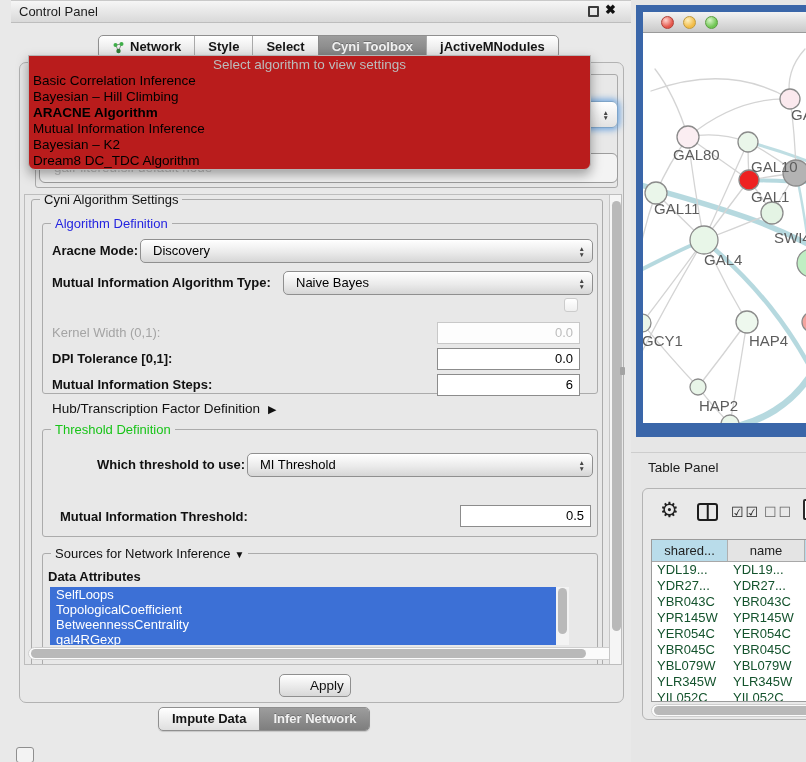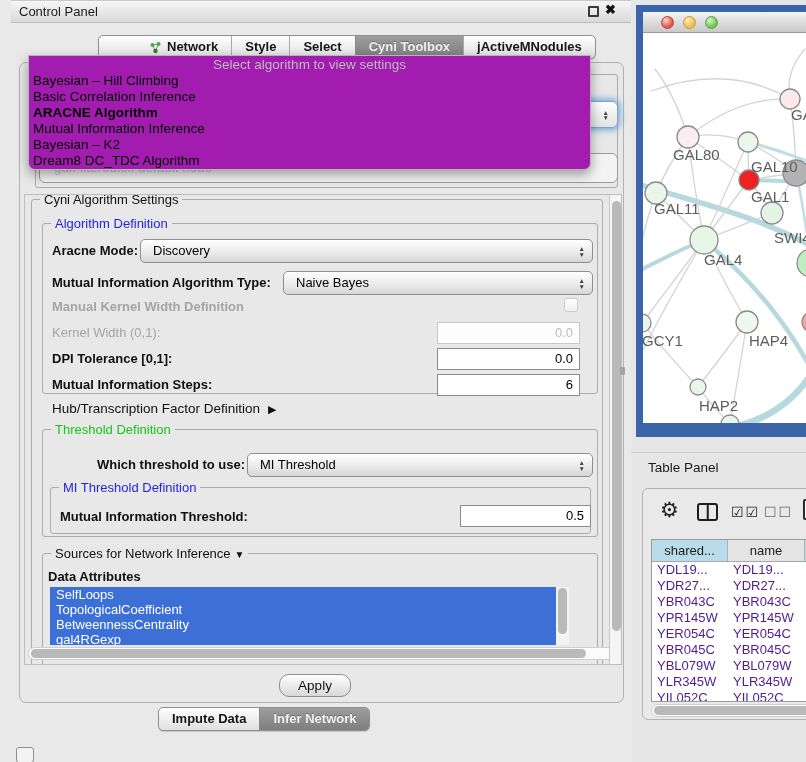--- a/index.html
+++ b/index.html
@@ -33,21 +33,21 @@
     border-radius:3px; z-index:1; }
   .combo-frag { left:540px; top:101px; width:67px; height:27px; border-radius:6px;
     border:1px solid #7ea4c8; background:linear-gradient(#fff,#e2e2e2);
     box-shadow:0 0 6px 2px rgba(86,151,221,.8); z-index:1; }
   .combo-frag .arrows { right:8px; }
   .combo-ghost { left:28px; top:153px; width:579px; height:30px; border-radius:6px;
     border:1px solid #9c9c9c; background:#f3f3f3; z-index:1; font-size:13.5px;
     color:#c2c2c2; line-height:28px; padding-left:14px; white-space:nowrap; overflow:hidden; }
 
   
-  .popup { left:17px; top:55px; width:563px; height:115px; background:#a21caf;
+  .popup { left:17px; top:55px; width:563px; height:115px; background:#b91c1c;
     border:1px solid #b5b5b5; border-radius:0 0 7px 7px;
     box-shadow:0 5px 12px rgba(0,0,0,.35); z-index:40; }
   .popup .ph { text-align:center; color:#bcbcbc; font-size:13.5px; height:17px; line-height:17px; }
   .popup .it { font-size:13.5px; padding-left:4px; height:16px; line-height:16px; color:#000; white-space:nowrap; }
   .popup .it.bold { font-weight:700; }
 
   
   .scrollpane { left:13px; top:194px; width:598px; height:471px; overflow:hidden;
     border:1px solid #bdbdbd; background:#e8e8e8; }
   .grp { position:absolute; border:1px solid #ababab; border-radius:3px; }
@@ -70,23 +70,23 @@
   .cb { position:absolute; width:14px; height:14px; border:1px solid #cccccc; border-radius:3px;
     background:linear-gradient(#ffffff,#efefef); }
   .attrlist { position:absolute; background:#fff; overflow:hidden; }
   .attr { height:15px; line-height:15px; background:#3c70d6; color:#fff; font-size:13px;
     padding-left:6px; white-space:nowrap; }
   .sbv { position:absolute; background:#f3f3f3; }
   .thumb { position:absolute; background:#b9b9b9; border-radius:5px; }
   .sbh { position:absolute; background:#fbfbfb; border:1px solid #cfcfcf; border-radius:7px; }
   .panesb { position:absolute; left:584px; top:0; width:14px; height:471px; background:#f5f5f5;
     border-left:1px solid #c6c6c6; }
-  .btn { position:absolute; border:1px solid #8f8f8f; border-radius:10px;
+  .btn { position:absolute; border:1px solid #8f8f8f; border-radius:5px;
     background:linear-gradient(#ffffff,#d8d8d8); font-size:13.5px; color:#111;
-    text-align:center; }
+    text-align:left;padding-left:30px; }
   .tri-r { display:inline-block; margin-left:8px; color:#111; font-size:11px; }
   .tri-d { display:inline-block; margin-left:4px; color:#111; font-size:10px; }
 
   .corner-ico { left:5px; top:747px; width:18px; height:16px; border:1px solid #8f8f8f;
     background:#f3f3f3; border-radius:3px; }
   .tick { left:2px; top:0; width:2px; height:6px; background:#999; }
   .grip { left:609px; top:367px; width:5px; height:8px; background:#a3a3a3; border-radius:1px; }
 
   
   .rightbg { left:620px; top:0; width:186px; height:762px; background:#e6e6e6; }
@@ -113,37 +113,37 @@
   .checks.off { color:#666; }
   .docico { position:absolute; left:160px; top:10px; width:16px; height:21px;
     border:2px solid #2a2a2a; border-radius:2px; background:#fff; }
   .ttable { position:absolute; left:8px; top:50px; width:260px; height:163px;
     border:1px solid #9b9b9b; background:#fff; overflow:hidden; }
   .throw { display:flex; height:22px; border-bottom:1px solid #a8a8a8; }
   .th { font-size:13px; color:#222; text-align:center; line-height:21px;
     border-right:1px solid #b0b0b0; background:#e4e4e4; overflow:hidden; white-space:nowrap; }
   .th.hl { background:#b9dcea; }
   .tr { display:flex; height:16px; }
-  .td { font-size:13px; color:#4c1d95; line-height:16px; padding-left:5px; white-space:nowrap; overflow:hidden; }
+  .td { font-size:13px; color:#14532d; line-height:16px; padding-left:5px; white-space:nowrap; overflow:hidden; }
 </style>
 </head>
 <body>
 
 <div id="screen">
 
   <div class="abs rightbg"></div>
   <div class="abs tick"></div>
 
   <div class="abs titlebar">
     <div class="t">Control Panel</div>
     <div class="float-ico"></div>
     <div class="close-ico">✖</div>
   </div>
 
-  <div class="abs seg-tabs" style="left:87px; top:35px;padding-left:37px;" id="top-tabs">
+  <div class="abs seg-tabs" style="left:87px; top:35px;" id="top-tabs">
       <div class="seg">
         <svg width="13" height="13" viewBox="0 0 13 13">
           <line x1="3.5" y1="4" x2="9.5" y2="3" stroke="#8a8a8a" stroke-width="1"></line>
           <line x1="3.5" y1="4" x2="6.5" y2="10" stroke="#8a8a8a" stroke-width="1"></line>
           <line x1="9.5" y1="3" x2="6.5" y2="10" stroke="#8a8a8a" stroke-width="1"></line>
           <circle cx="3.5" cy="4" r="2" fill="#3fae49"></circle>
           <circle cx="9.5" cy="3" r="2" fill="#3fae49"></circle>
           <circle cx="6.5" cy="10" r="2.2" fill="#2f7d36"></circle>
         </svg>
         <span>Network</span>
@@ -166,22 +166,22 @@
 
   <div class="abs bgrp"></div>
   <div class="abs combo-frag">
     <span class="arrows">▲<br>▼</span>
   </div>
   <div class="abs combo-ghost">galFiltered.sif default node</div>
 
   <div class="abs popup">
     <div class="ph">Select algorithm to view settings</div>
     <div id="popup-items">
+        <div class="it">Basic Correlation Inference</div>
         <div class="it">Bayesian – Hill Climbing</div>
-        <div class="it">Basic Correlation Inference</div>
         <div class="it bold">ARACNE Algorithm</div>
         <div class="it">Mutual Information Inference</div>
         <div class="it">Bayesian – K2</div>
         <div class="it">Dream8 DC_TDC Algorithm</div>
       </div>
   </div>
 
   <div class="abs scrollpane">
 
     <div class="grp" style="left:6px; top:4px; width:572px; height:600px;">
@@ -197,21 +197,20 @@
       <span>Discovery</span>
       <span class="arrows">▲<br>▼</span>
     </div>
 
     <div class="lbl" style="left:27px; top:80px;">Mutual Information Algorithm Type:</div>
     <div class="combo" style="left:258px; top:76px; width:310px;">
       <span>Naive Bayes</span>
       <span class="arrows">▲<br>▼</span>
     </div>
 
-    <div class="lbl dis" style="left:27px; top:104px;">Manual Kernel Width Definition</div>
     <div class="cb" style="left:539px; top:103px;"></div>
 
     <div class="lbl dis reg" style="left:27px; top:130px;">Kernel Width (0,1):</div>
     <div class="inp dis" style="left:412px; top:127px; width:143px;">0.0</div>
 
     <div class="lbl" style="left:27px; top:156px;">DPI Tolerance [0,1]:</div>
     <div class="inp" style="left:412px; top:153px; width:143px;">0.0</div>
 
     <div class="lbl" style="left:27px; top:182px;">Mutual Information Steps:</div>
     <div class="inp" style="left:412px; top:179px; width:143px;">6</div>
@@ -223,23 +222,20 @@
     <div class="grp" style="left:17px; top:234px; width:556px; height:108px;">
       <span class="gt green">Threshold Definition</span>
     </div>
 
     <div class="lbl" style="left:72px; top:262px;">Which threshold to use:</div>
     <div class="combo" style="left:222px; top:258px; width:346px;">
       <span>MI Threshold</span>
       <span class="arrows">▲<br>▼</span>
     </div>
 
-    <div class="grp" style="left:25px; top:292px; width:541px; height:47px;">
-      <span class="gt blue">MI Threshold Definition</span>
-    </div>
     <div class="lbl" style="left:35px; top:314px;">Mutual Information Threshold:</div>
     <div class="inp" style="left:435px; top:310px; width:131px;">0.5</div>
 
     <div class="grp" style="left:17px; top:358px; width:556px; height:120px;">
       <span class="gt"><span>Sources for Network Inference</span><span class="tri-d">▼</span></span>
     </div>
     <div class="lbl" style="left:23px; top:374px;">Data Attributes</div>
 
     <div class="attrlist" style="left:25px; top:392px; width:519px; height:58px;">
       <div id="attr-items" style="width:506px;">

